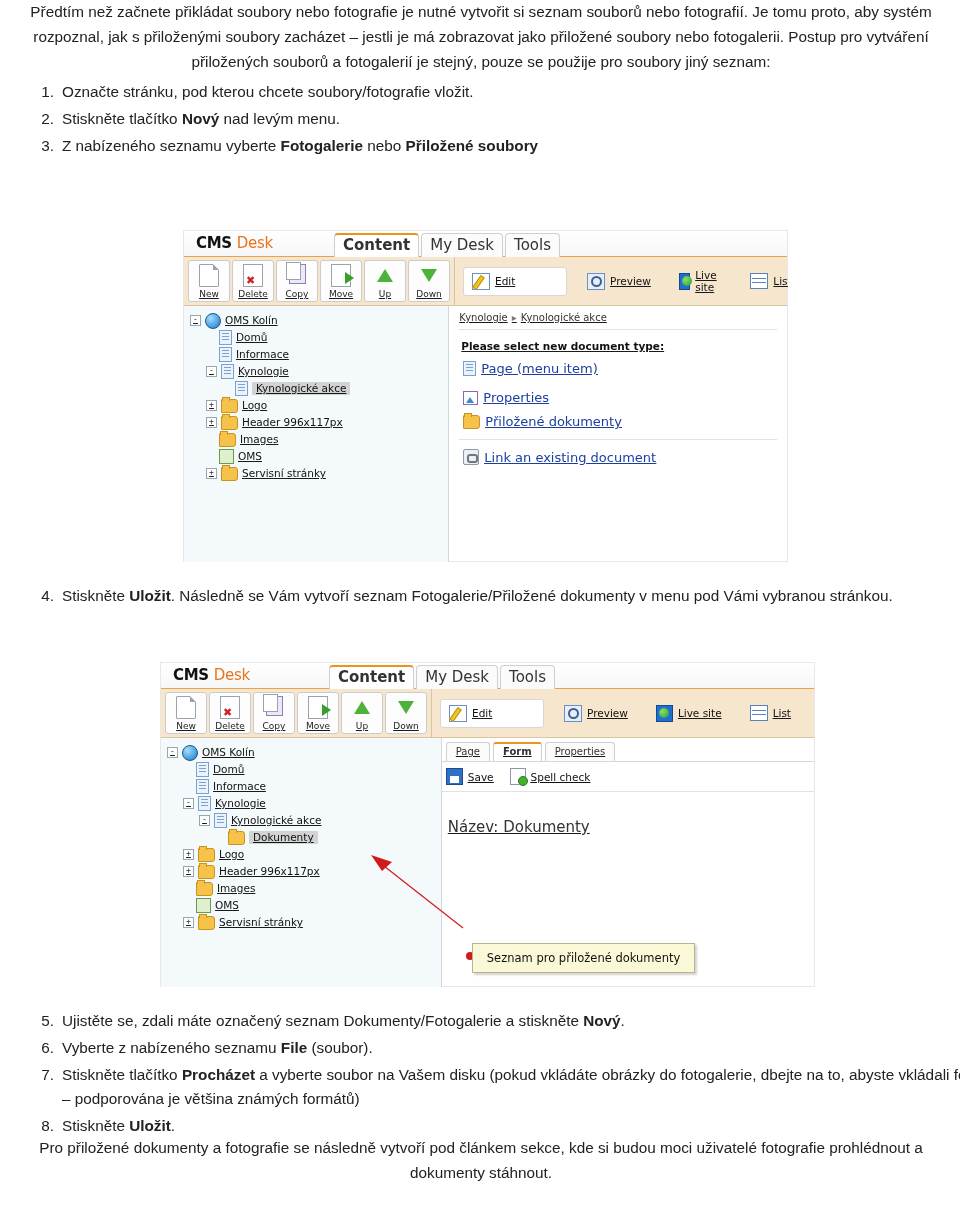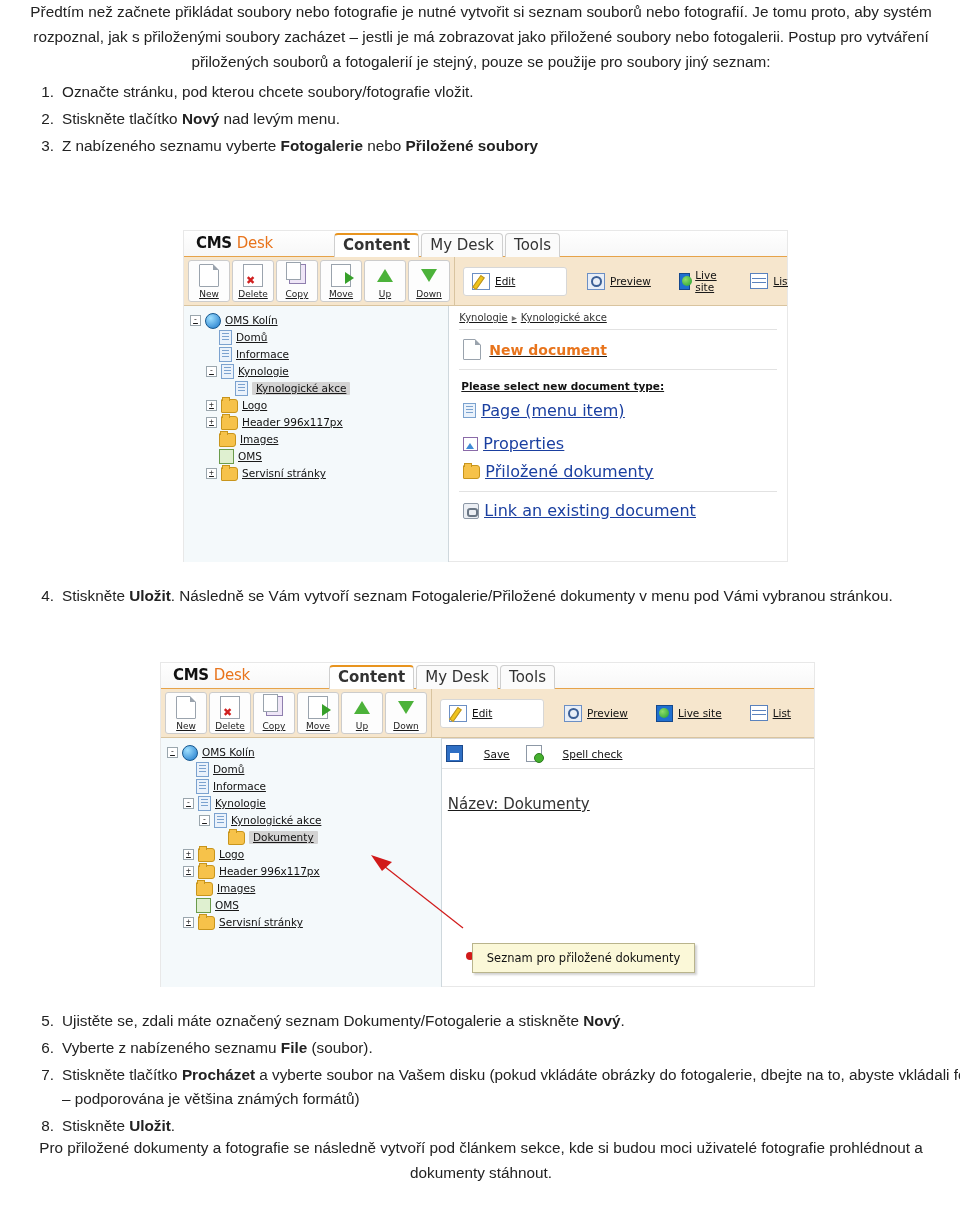--- a/index.html
+++ b/index.html
@@ -189,31 +189,31 @@
   .tlabel.sel{background:#d3d3d3;padding:1px 4px;border-radius:1px;}
 
   .content{flex:1;padding:6px 10px;box-sizing:border-box;position:relative;overflow:hidden;}
   .crumb{font-size:10px;color:#333;padding-bottom:6px;border-bottom:1px solid #e2e2e2;}
   .crumb .sep{color:#777;margin:0 4px;}
   .newdoc{display:flex;align-items:center;gap:8px;padding:9px 0 9px 4px;border-bottom:1px solid #e2e2e2;}
   .newdoc .t{color:#e8741c;font-weight:bold;font-size:14px;}
   .newdoc .ic-doc{width:16px;height:19px;}
   .sel-label{font-size:10.5px;font-weight:bold;color:#111;margin:10px 0 9px 2px;}
   .dtype{display:flex;align-items:center;gap:5px;margin:0 0 9px 4px;}
-  .dtype a{font-size:16px;color:#1a3fa0;text-decoration:underline;}
+  .dtype a{font-size:13px;color:#1a3fa0;text-decoration:underline;}
   .dtype.gap{margin-top:14px;}
   .hr{border-top:1px solid #e2e2e2;margin:10px 0 9px 0;}
 
   
   .ftabs{display:flex;gap:3px;align-items:flex-end;padding:4px 0 0 4px;}
   .ftab{font-size:10px;padding:4px 9px;background:#fbfbfb;border:1px solid #cfcfcf;border-bottom:none;border-radius:3px 3px 0 0;color:#333;line-height:1;}
   .ftab.active{font-weight:bold;background:#fff;border-top:2px solid #e8941f;padding-top:3px;}
   .fbar{display:flex;align-items:center;gap:16px;border-top:1px solid #d8d8d8;border-bottom:1px solid #e2e2e2;padding:6px 4px;}
   .fbar .item{display:flex;align-items:center;gap:5px;font-size:10.5px;}
-  .fbar .item span.txt{text-decoration:underline;color:#111;margin-left:16px;}
+  .fbar .item span.txt{text-decoration:underline;color:#111;}
   .nazev{font-size:15px;color:#333;margin:26px 0 0 6px;}
   .callout{
     position:absolute;left:30px;bottom:14px;
     background:#fbf8d8;border:1px solid #b9b48c;
     box-shadow:2px 2px 2px rgba(0,0,0,.18);
     font-size:11.5px;color:#111;
     padding:7px 14px;
     white-space:nowrap;
   }
   .calldot{position:absolute;left:24px;bottom:27px;width:8px;height:8px;border-radius:50%;background:#d11a1a;}
@@ -358,24 +358,20 @@
             <span class="tgl">+</span>
             <span class="ic ic-folder"></span>
             <span class="tlabel">Servisní stránky</span>
           </div>
         </div>
 
         <div class="content">
           <div class="crumb">
             <span>Kynologie</span><span class="sep">▸</span><span>Kynologické akce</span>
           </div>
-          <div class="newdoc">
-            <span class="ic ic-doc"></span>
-            <span class="t">New document</span>
-          </div>
           <div class="sel-label">Please select new document type:</div>
           <div class="dtype">
             <span class="ic ic-page"></span>
             <a href="#">Page (menu item)</a>
           </div>
           <div class="dtype gap">
             <span class="ic ic-photo"></span>
             <a href="#">Properties</a>
           </div>
           <div class="dtype">
@@ -517,20 +513,25 @@
             <span class="tlabel">OMS</span>
           </div>
           <div class="tnode" style="padding-left:16px;">
             <span class="tgl">+</span>
             <span class="ic ic-folder"></span>
             <span class="tlabel">Servisní stránky</span>
           </div>
         </div>
 
         <div class="content" style="padding:0;">
+          <div class="ftabs">
+            <div class="ftab">Page</div>
+            <div class="ftab active">Form</div>
+            <div class="ftab">Properties</div>
+          </div>
           <div class="fbar">
             <div class="item">
               <span class="ic ic-save"></span>
               <span class="txt">Save</span>
             </div>
             <div class="item">
               <span class="ic ic-spell"></span>
               <span class="txt">Spell check</span>
             </div>
           </div>

